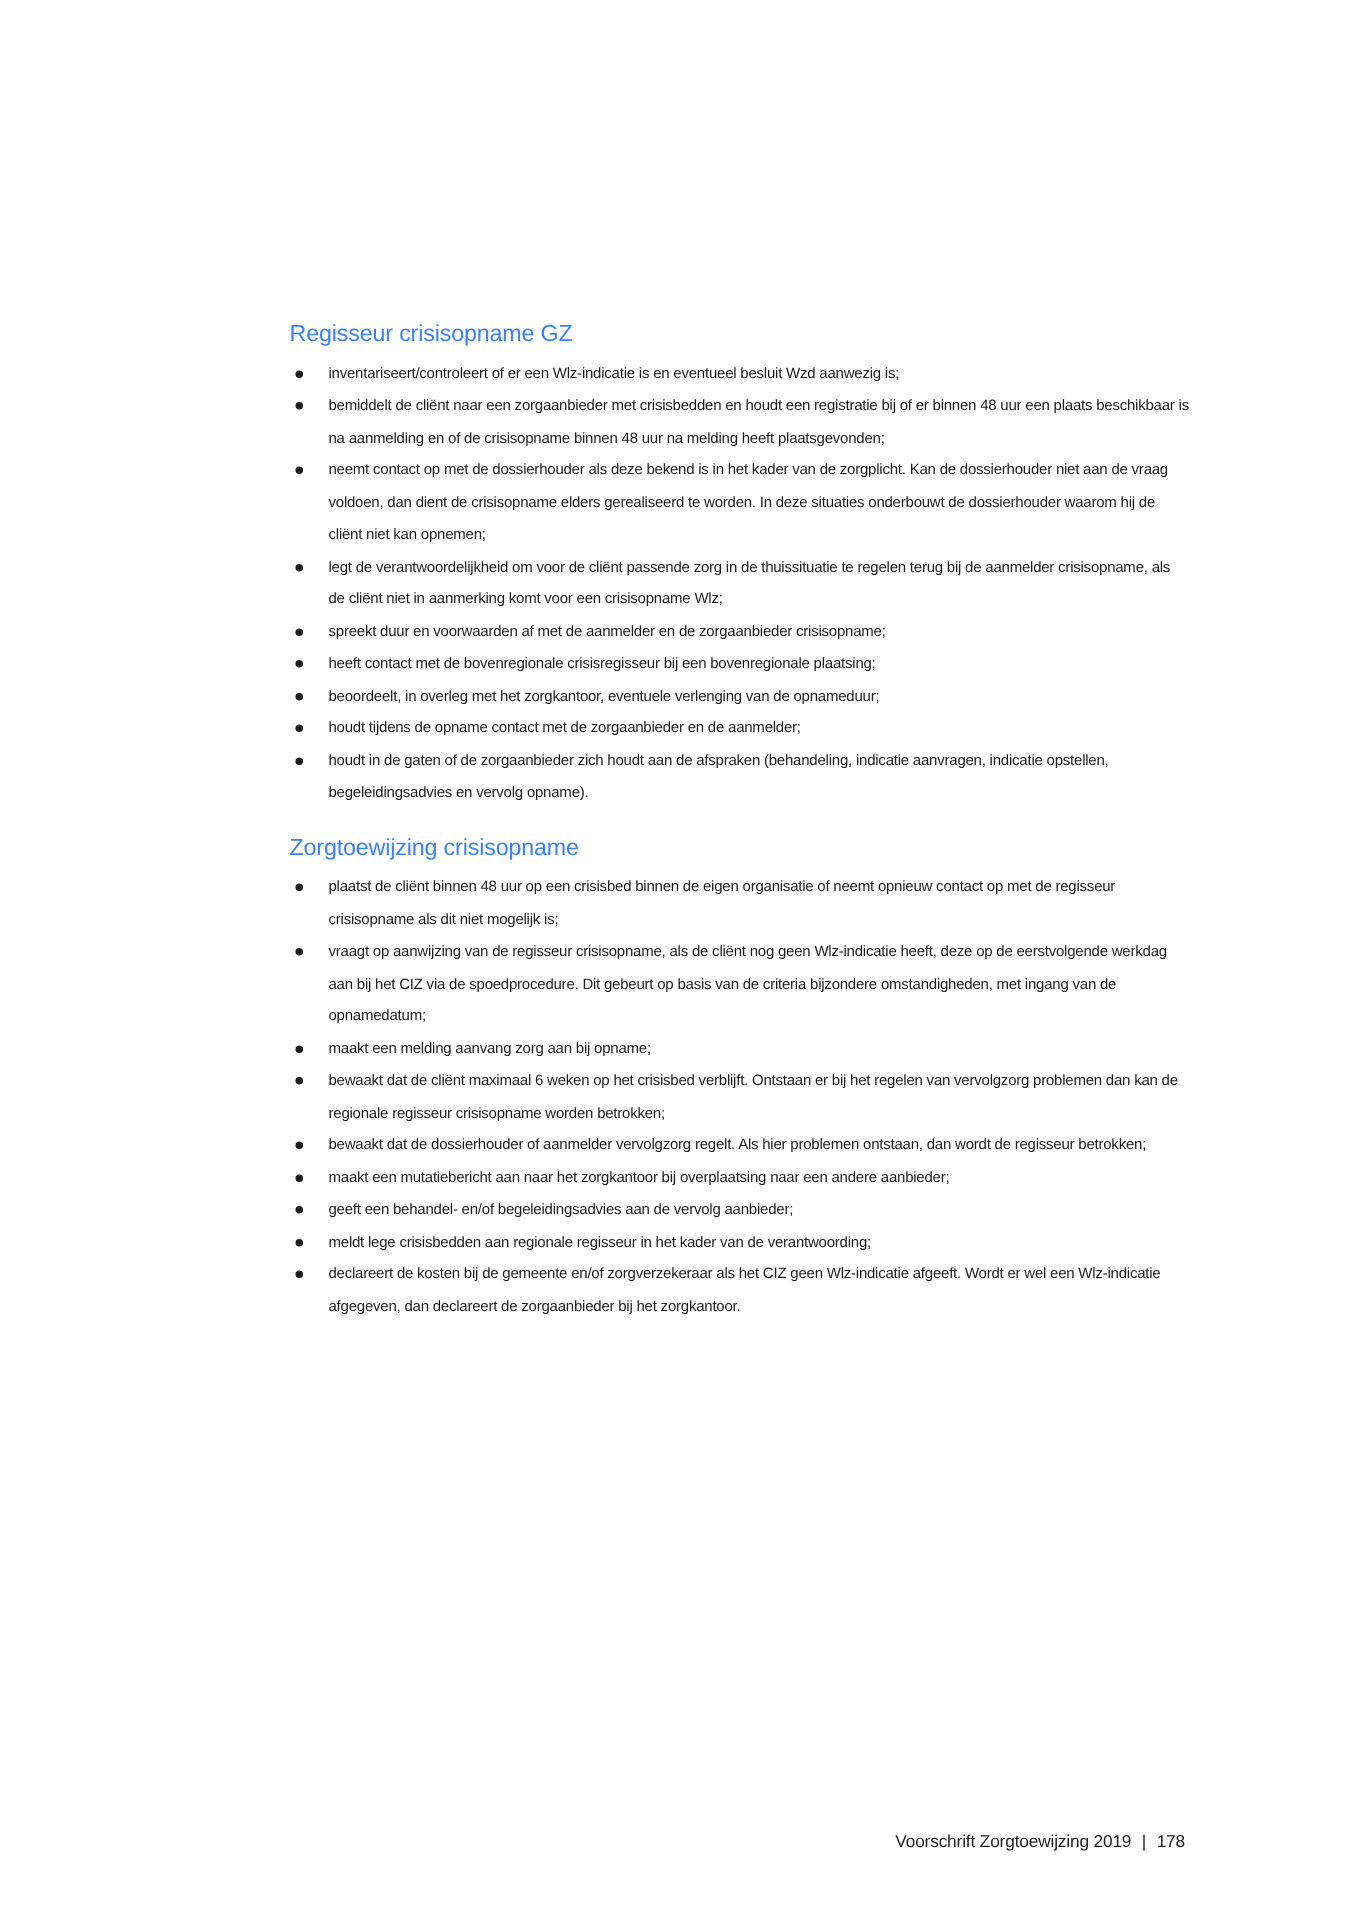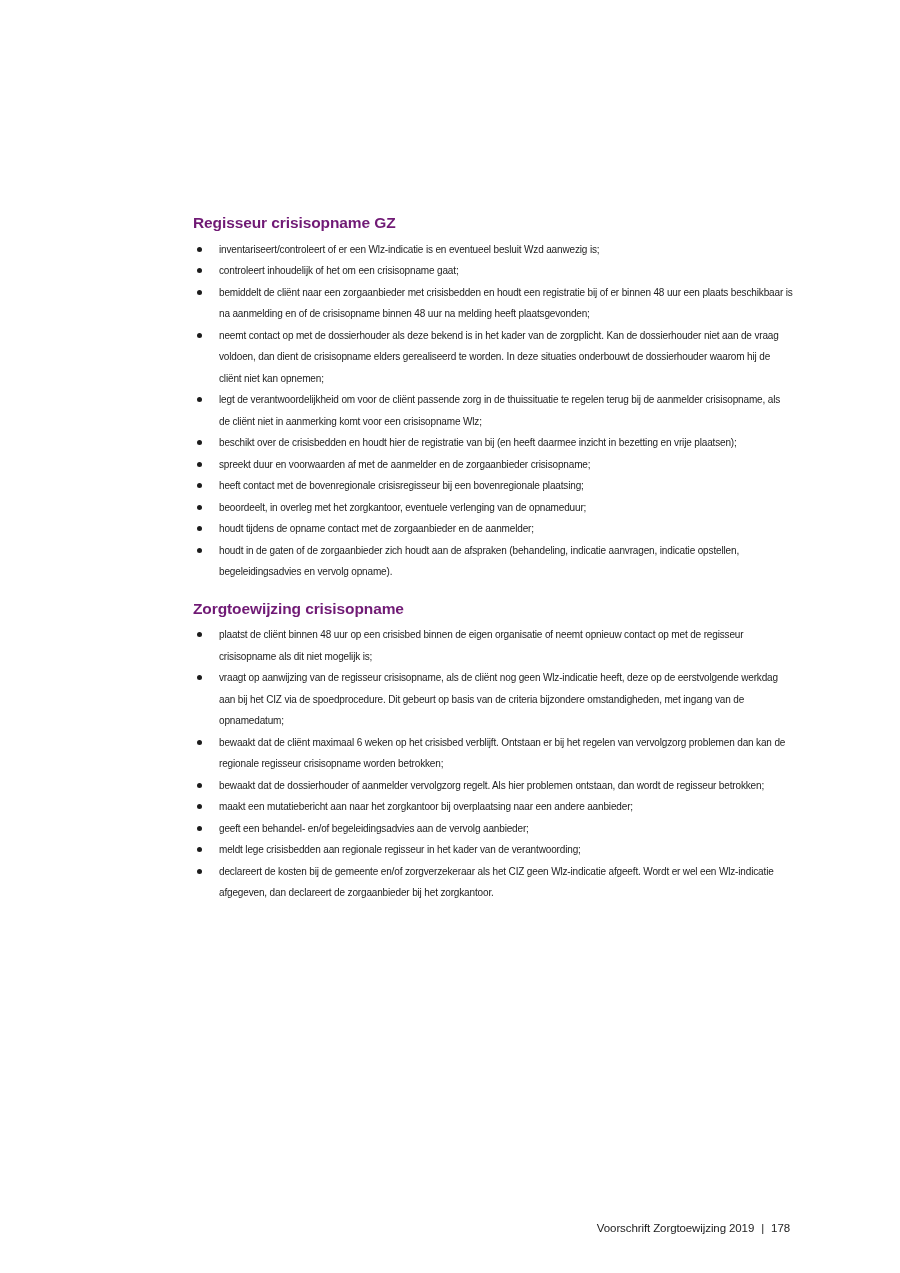--- a/index.html
+++ b/index.html
@@ -20,24 +20,24 @@
 
   .content {
     position: absolute;
     left: 193px;
     top: 212px;
     width: 600px;
   }
 
   .doc-section h2 {
     font-size: 15.5px;
-    font-weight: bold;
+    font-weight: normal;
     line-height: 21.5px;
     letter-spacing: -0.1px;
-    color: #701a75;
+    color: #3b82f6;
     margin-bottom: 5px;
   }
 
   .doc-section + .doc-section {
     margin-top: 15px;
   }
 
   .bullet-list {
     list-style: none;
   }
@@ -81,38 +81,37 @@
 <body>
 
 <div class="page">
 
   <main class="content">
 
     <section class="doc-section">
       <h2>Regisseur crisisopname GZ</h2>
       <ul class="bullet-list">
         <li>inventariseert/controleert of er een Wlz-indicatie is en eventueel besluit Wzd aanwezig is;</li>
-        <li>controleert inhoudelijk of het om een crisisopname gaat;</li>
         <li>bemiddelt de cliënt naar een zorgaanbieder met crisisbedden en houdt een registratie bij of er binnen 48 uur een plaats beschikbaar is na aanmelding en of de crisisopname binnen 48 uur na melding heeft plaatsgevonden;</li>
         <li>neemt contact op met de dossierhouder als deze bekend is in het kader van de zorgplicht. Kan de dossierhouder niet aan de vraag voldoen, dan dient de crisisopname elders gerealiseerd te worden. In deze situaties onderbouwt de dossierhouder waarom hij de cliënt niet kan opnemen;</li>
         <li>legt de verantwoordelijkheid om voor de cliënt passende zorg in de thuissituatie te regelen terug bij de aanmelder crisisopname, als de cliënt niet in aanmerking komt voor een crisisopname Wlz;</li>
-        <li>beschikt over de crisisbedden en houdt hier de registratie van bij (en heeft daarmee inzicht in bezetting en vrije plaatsen);</li>
         <li>spreekt duur en voorwaarden af met de aanmelder en de zorgaanbieder crisisopname;</li>
         <li>heeft contact met de bovenregionale crisisregisseur bij een bovenregionale plaatsing;</li>
         <li>beoordeelt, in overleg met het zorgkantoor, eventuele verlenging van de opnameduur;</li>
         <li>houdt tijdens de opname contact met de zorgaanbieder en de aanmelder;</li>
         <li>houdt in de gaten of de zorgaanbieder zich houdt aan de afspraken (behandeling, indicatie aanvragen, indicatie opstellen, begeleidingsadvies en vervolg opname).</li>
       </ul>
     </section>
 
     <section class="doc-section">
       <h2>Zorgtoewijzing crisisopname</h2>
       <ul class="bullet-list">
         <li>plaatst de cliënt binnen 48 uur op een crisisbed binnen de eigen organisatie of neemt opnieuw contact op met de regisseur crisisopname als dit niet mogelijk is;</li>
         <li>vraagt op aanwijzing van de regisseur crisisopname, als de cliënt nog geen Wlz-indicatie heeft, deze op de eerstvolgende werkdag aan bij het CIZ via de spoedprocedure. Dit gebeurt op basis van de criteria bijzondere omstandigheden, met ingang van de opnamedatum;</li>
+        <li>maakt een melding aanvang zorg aan bij opname;</li>
         <li>bewaakt dat de cliënt maximaal 6 weken op het crisisbed verblijft. Ontstaan er bij het regelen van vervolgzorg problemen dan kan de regionale regisseur crisisopname worden betrokken;</li>
         <li>bewaakt dat de dossierhouder of aanmelder vervolgzorg regelt. Als hier problemen ontstaan, dan wordt de regisseur betrokken;</li>
         <li>maakt een mutatiebericht aan naar het zorgkantoor bij overplaatsing naar een andere aanbieder;</li>
         <li>geeft een behandel- en/of begeleidingsadvies aan de vervolg aanbieder;</li>
         <li>meldt lege crisisbedden aan regionale regisseur in het kader van de verantwoording;</li>
         <li>declareert de kosten bij de gemeente en/of zorgverzekeraar als het CIZ geen Wlz-indicatie afgeeft. Wordt er wel een Wlz-indicatie afgegeven, dan declareert de zorgaanbieder bij het zorgkantoor.</li>
       </ul>
     </section>
 
   </main>

